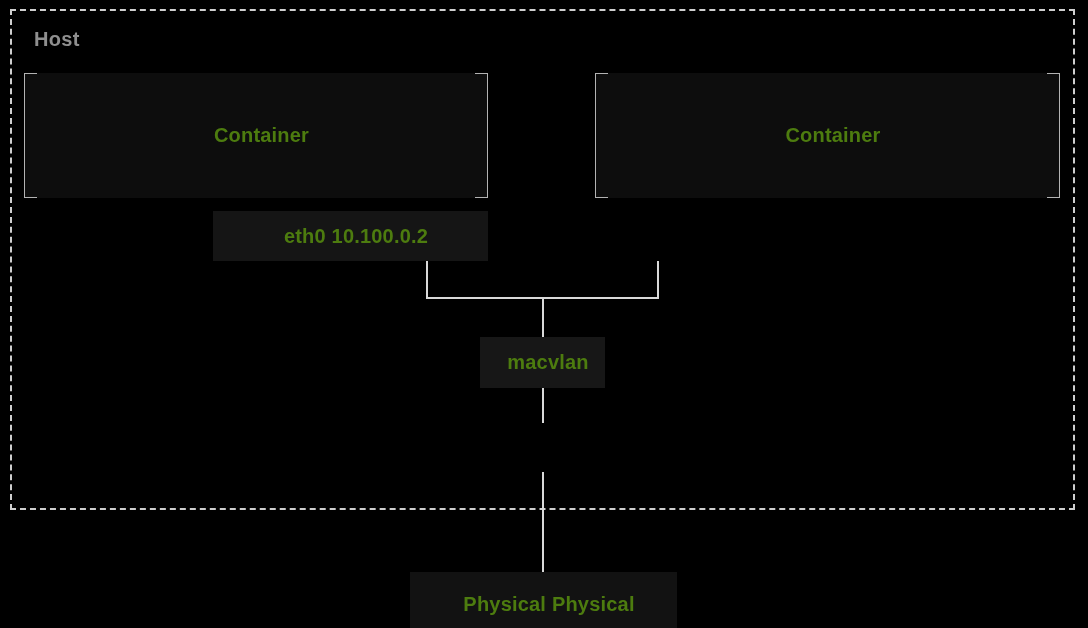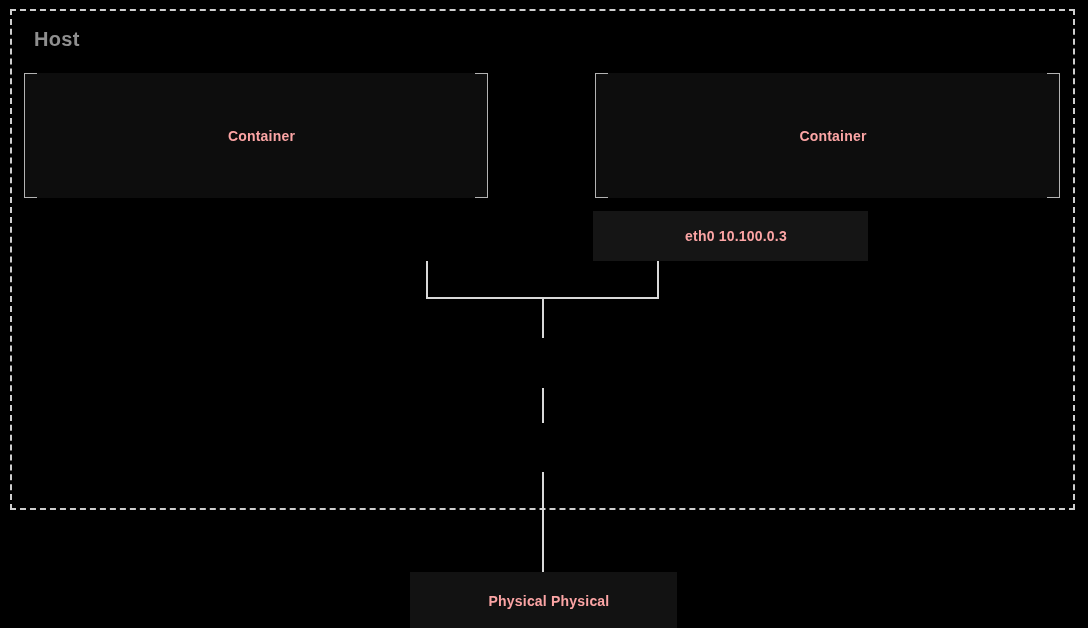--- a/index.html
+++ b/index.html
@@ -59,23 +59,23 @@
     border-left: 1.5px solid #b3b3b3;
   }
   .bracket.right {
     right: 0;
     border-top: 1.5px solid #b3b3b3;
     border-bottom: 1.5px solid #b3b3b3;
     border-right: 1.5px solid #b3b3b3;
   }
 
   .node-label {
-    font-size: 14px;
+    font-size: 20px;
     font-weight: 700;
-    color: #fca5a5;
+    color: #4d7c0f;
     letter-spacing: 0.2px;
     white-space: nowrap;
     margin-left: 11px;
   }
 
   
   .iface-box {
     position: absolute;
     height: 50px;
     background: #151515;
@@ -137,31 +137,34 @@
     <div class="bracket right"></div>
     <div class="node-label">Container</div>
   </div>
 
   <div class="container-box c2">
     <div class="bracket left"></div>
     <div class="bracket right"></div>
     <div class="node-label">Container</div>
   </div>
 
+  <div class="iface-box i1">
+    <div class="node-label">eth0 10.100.0.2</div>
+  </div>
 
-  <div class="iface-box i2">
-    <div class="node-label">eth0 10.100.0.3</div>
-  </div>
 
   <div class="line v v-left"></div>
   <div class="line v v-right"></div>
   <div class="line h h-join"></div>
   <div class="line v v-mid1"></div>
   <div class="line v v-mid2"></div>
   <div class="line v v-mid3"></div>
 
+  <div class="macvlan-box">
+    <div class="node-label">macvlan</div>
+  </div>
 
 
   <div class="physical-box">
     <div class="node-label">Physical Physical</div>
   </div>
 
 </div>
 
 </body></html>

